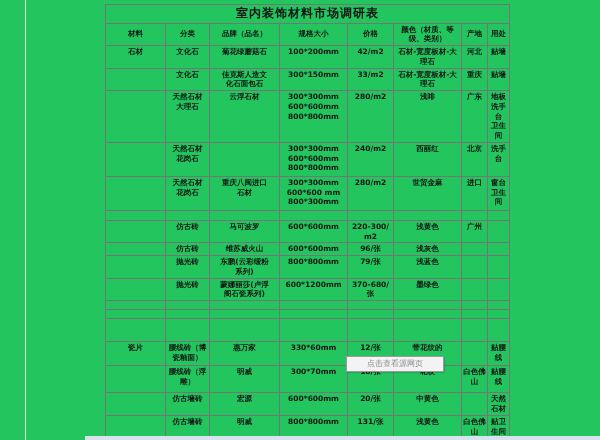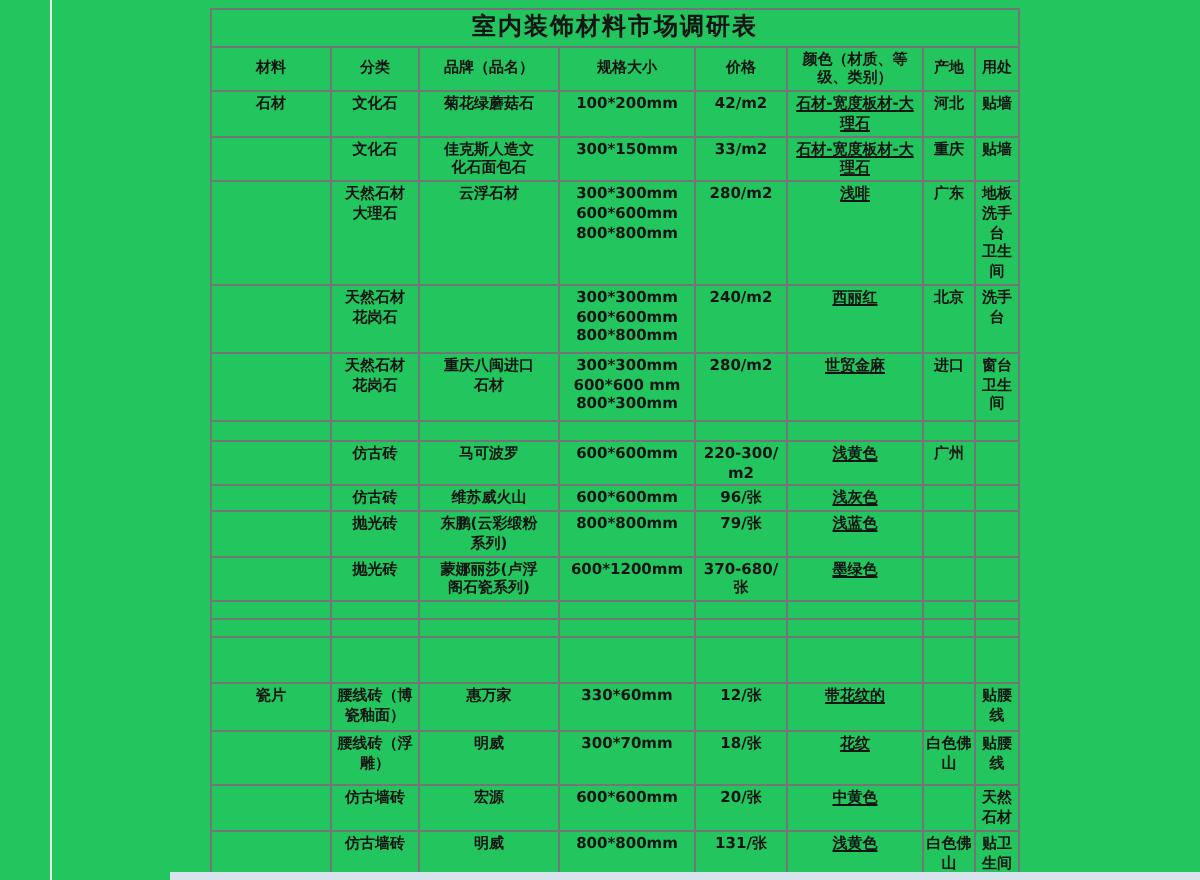--- a/index.html
+++ b/index.html
@@ -7,21 +7,21 @@
           font-family:"DejaVu Sans",sans-serif;color:#151515;}
   .left-rule{position:absolute;left:25px;top:0;width:1px;height:440px;background:#e9e9e9;}
   table.research{position:absolute;left:105px;top:4px;width:404px;border-collapse:collapse;
           table-layout:fixed;}
   table.research td, table.research th{border:1px solid #757575;padding:1px 1px;
           font-size:7.5px;line-height:1.3;text-align:center;vertical-align:top;
           font-weight:bold;white-space:pre-line;word-break:break-all;overflow:hidden;}
   tr.title-row th{font-size:12px;font-weight:bold;letter-spacing:1px;vertical-align:middle;
           border:1px solid #757575;}
   tr.header-row th{vertical-align:middle;}
-  td.col-color{vertical-align:middle;text-decoration:underline;}
+  td.col-color{vertical-align:middle;}
   td.align-right{text-align:right;padding-right:2px;}
   .tooltip{position:absolute;left:346px;top:356px;width:96px;height:14px;
           background:#f3f3f3;border:1px solid #9a9a9a;color:#8a8a8a;font-size:8px;
           line-height:14px;text-align:center;font-family:"DejaVu Sans",sans-serif;
           box-shadow:1px 1px 1px rgba(0,0,0,0.12);}
   .bottom-bar{position:absolute;left:85px;top:436px;width:515px;height:4px;background:#d9e3ee;}
 </style>
 </head>
 <body>
 
@@ -240,14 +240,15 @@
           <td>明威</td>
           <td>800*800mm</td>
           <td>131/张</td>
           <td class="col-color">浅黄色</td>
           <td>白色佛山</td>
           <td>贴卫生间墙面</td>
         </tr>
       </tbody>
   </table>
 
+  <div class="tooltip">点击查看源网页</div>
   <div class="bottom-bar"></div>
 </div>
 
 </body></html>

